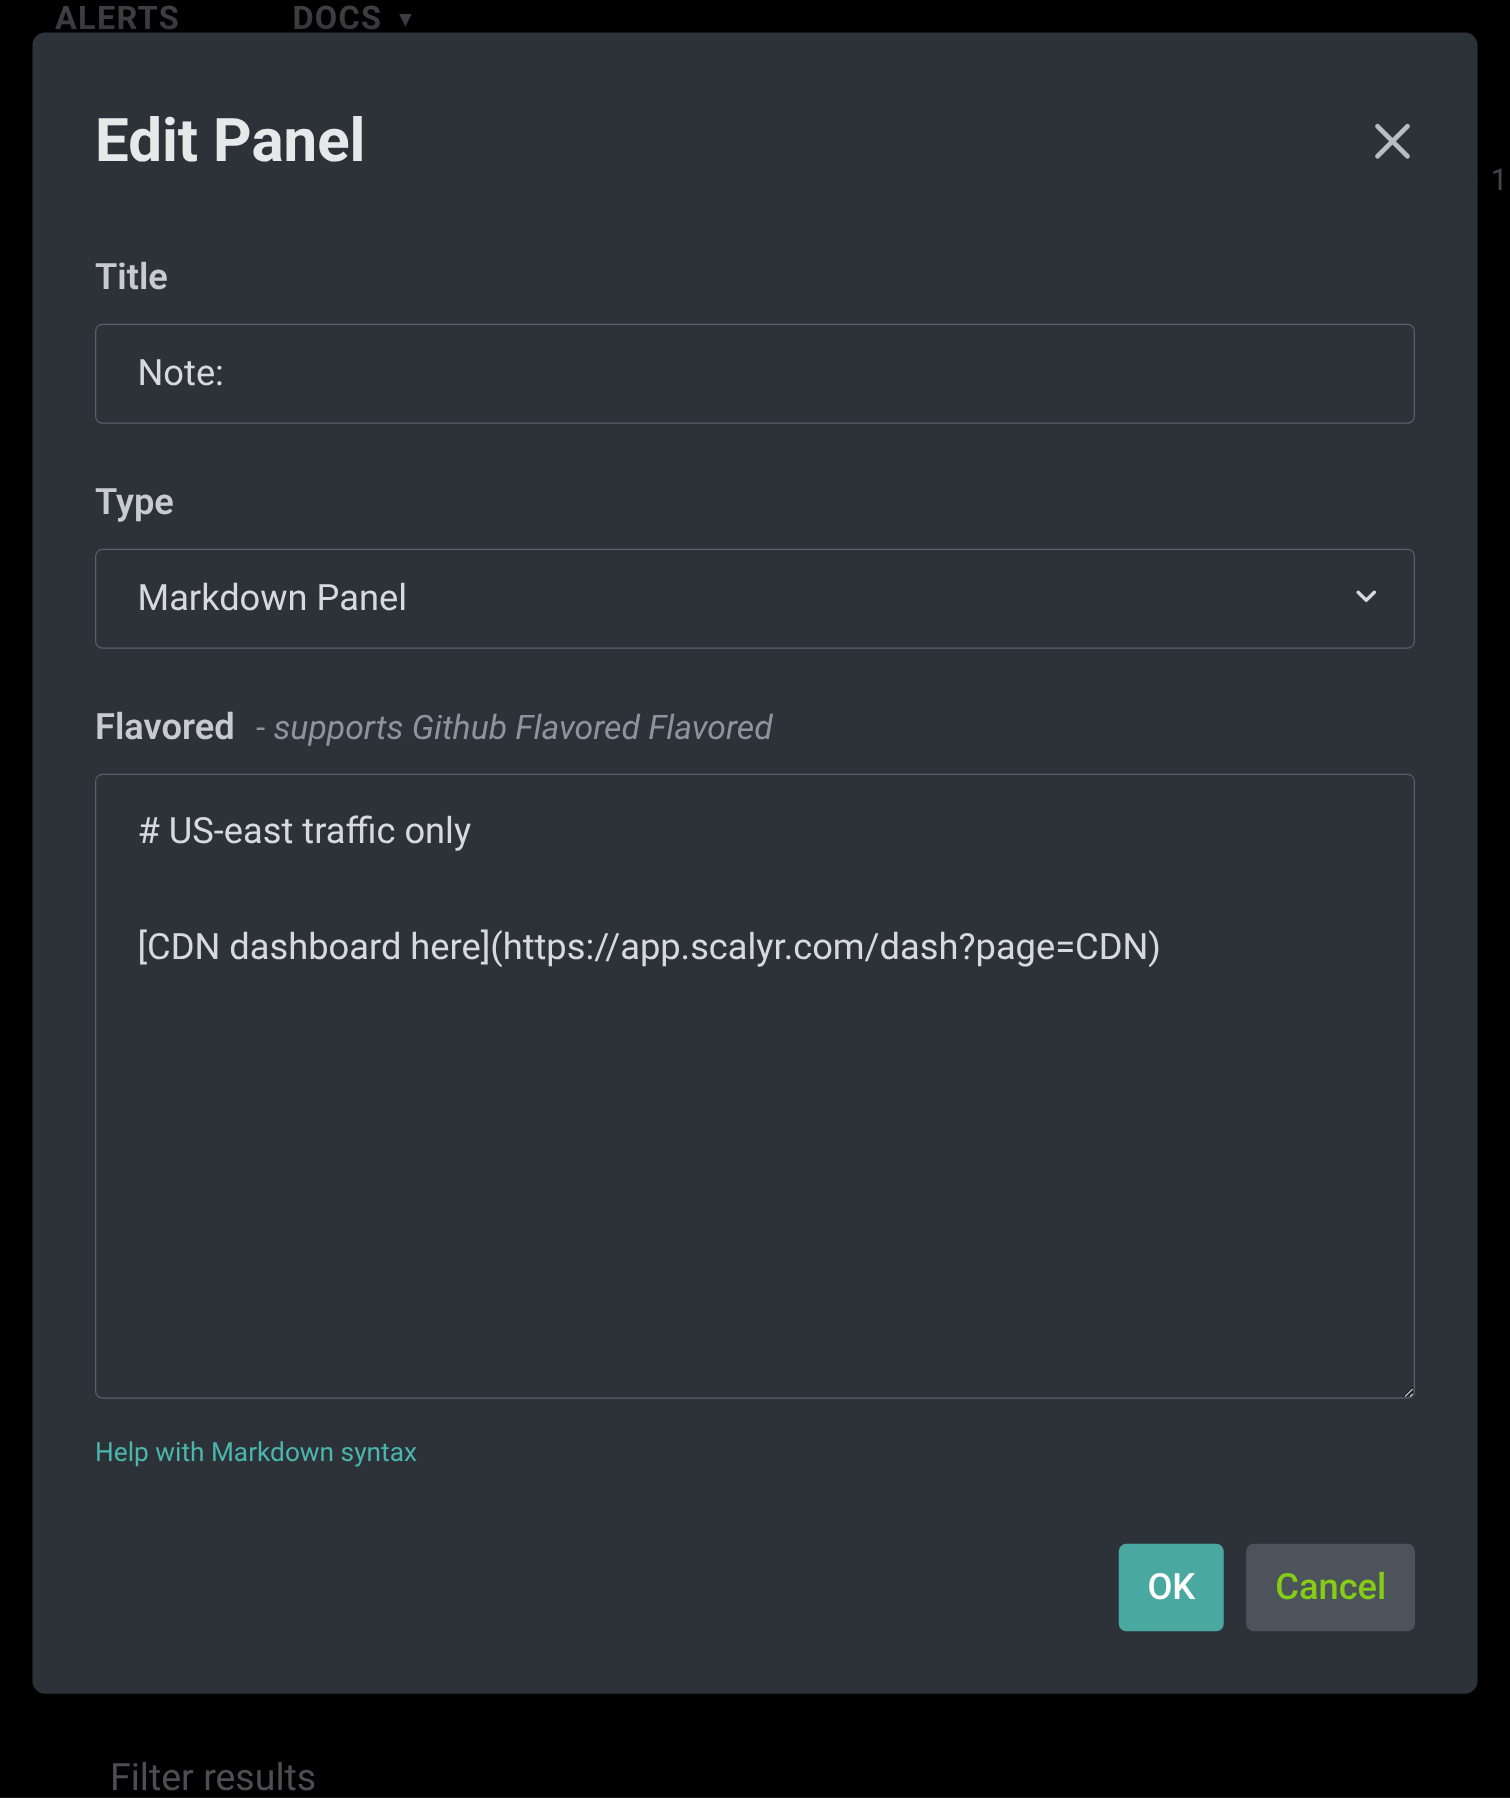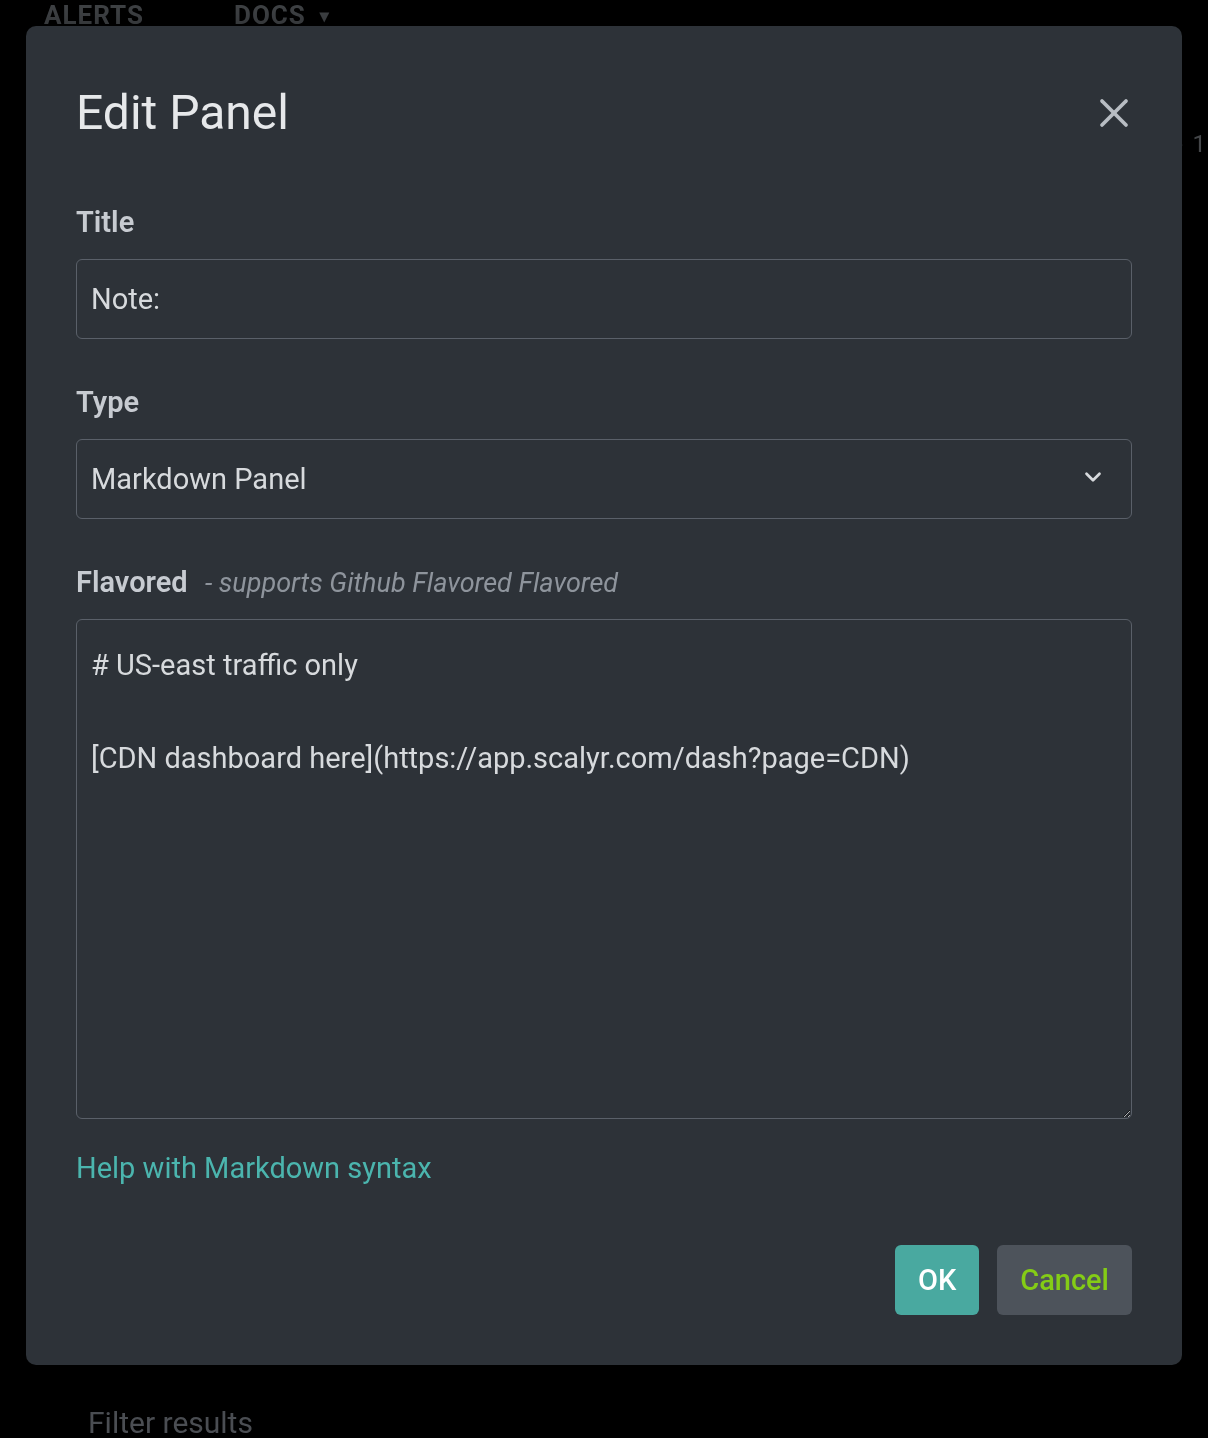--- a/index.html
+++ b/index.html
@@ -39,59 +39,59 @@
       border-radius: 10px;
       padding: 58px 50px 50px 50px;
       box-shadow: 0 10px 40px rgba(0,0,0,.6);
       display: flex; flex-direction: column;
     }
     .modal-header {
       display: flex; justify-content: space-between; align-items: center;
       margin: 0 0 64px 0;
     }
     .modal-title {
-      font-size: 48px; font-weight: 400; color: #e6e8ea;
+      font-size: 48px; font-weight: 700; color: #e6e8ea;
     }
     .close-icon { width: 36px; height: 36px; cursor: pointer; color: #b8bdc3; }
     .form-label {
       font-size: 29px; font-weight: 600; color: #c7cbd1; margin: 0 0 20px 0;
     }
     .hint {
       font-size: 27px; font-style: italic; font-weight: 400; color: #8e949c;
       margin-left: 10px;
     }
     .input-text, .select, .textarea {
       width: 100%;
       background: transparent;
       border: 1px solid #5a6069;
       border-radius: 6px;
       color: #d7dadd;
       font-size: 29px;
       font-family: inherit;
-      padding: 22px 14px;
+      padding: 22px 33px;
     }
     
     .select-wrap { position: relative; }
     .select {
       appearance: none; -webkit-appearance: none; -moz-appearance: none;
       padding-right: 60px;
       cursor: pointer;
     }
     .select-wrap .chevron {
       position: absolute; right: 26px; top: 50%; transform: translateY(-50%);
       color: #d7dadd; pointer-events: none;
     }
     .block { margin-bottom: 46px; }
     .textarea {
       min-height: 500px;
       line-height: 1.6;
       resize: vertical;
     }
     .help-link {
-      color: #4bb5ae; font-size: 29px; text-decoration: none;
+      color: #4bb5ae; font-size: 21px; text-decoration: none;
       display: inline-block;
     }
     .modal-footer {
       display: flex; justify-content: flex-end; gap: 18px;
       margin-top: 60px;
     }
     .btn {
       border: none; border-radius: 6px;
       padding: 18px 23px; font-size: 29px; font-weight: 500;
       cursor: pointer;

